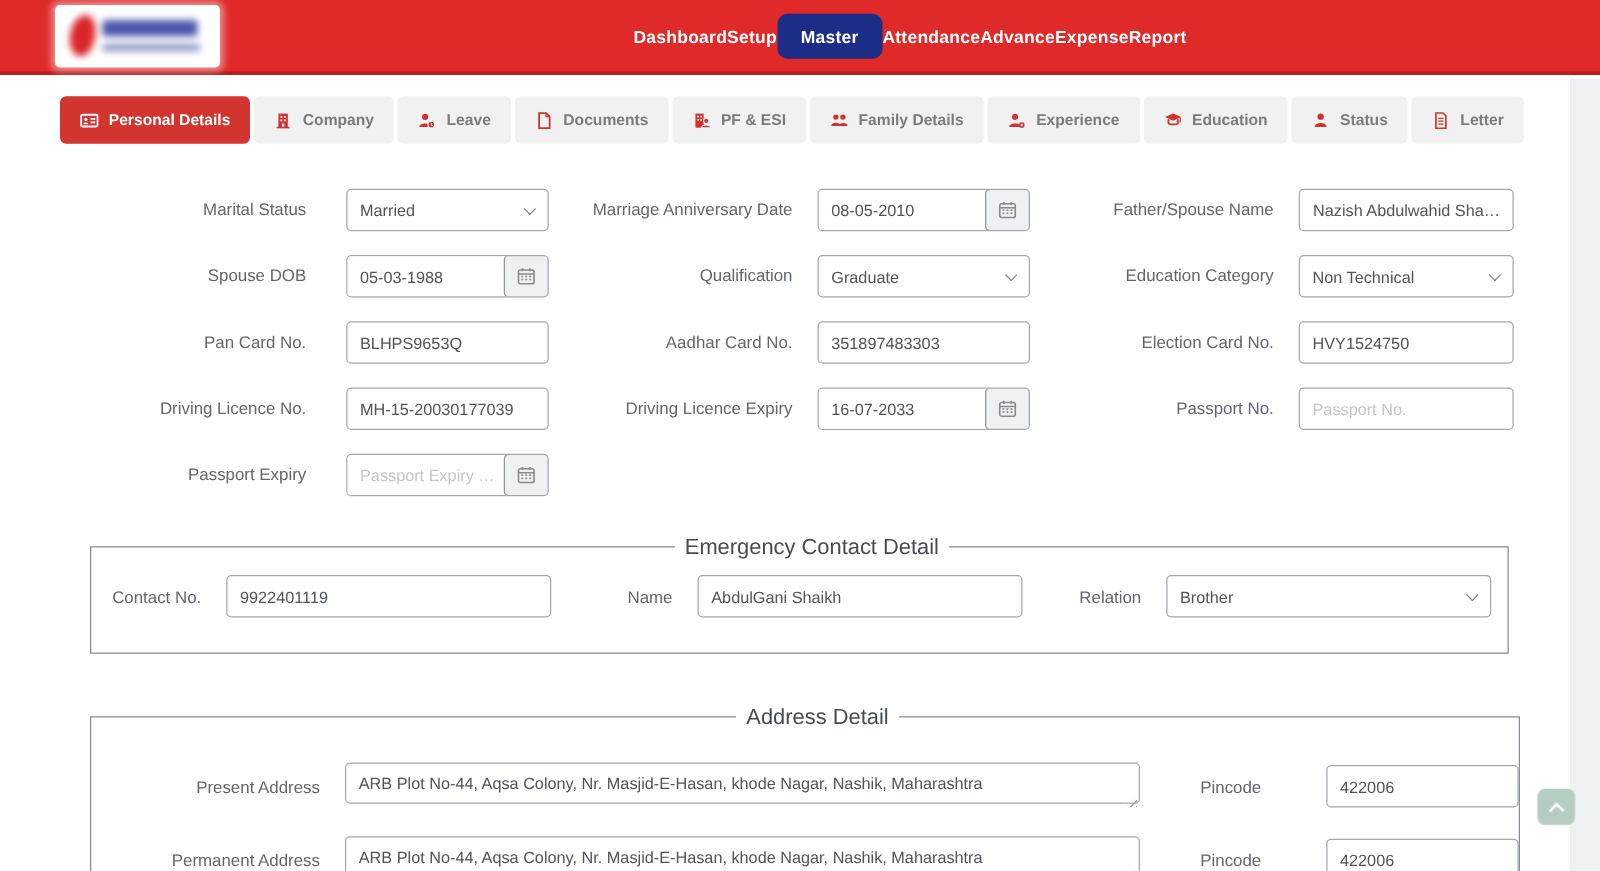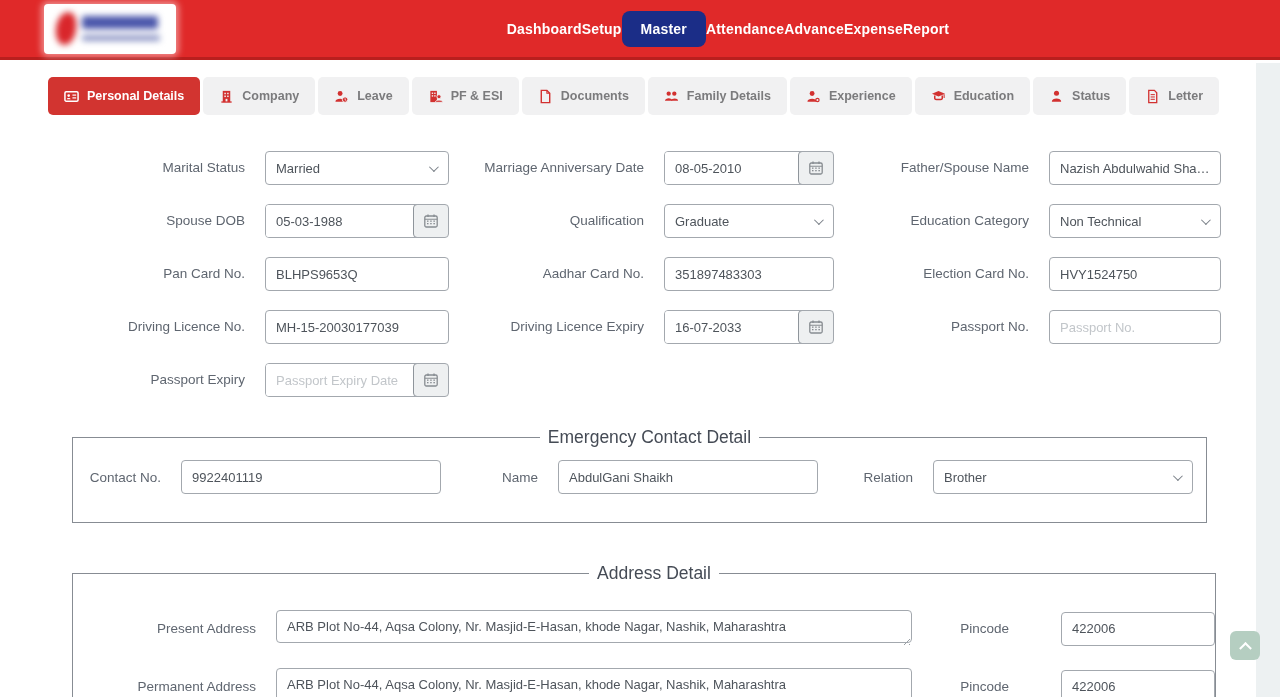--- a/index.html
+++ b/index.html
@@ -53,21 +53,21 @@
   }
   .tab .ticon { color: #d23130; display: flex; }
   .tab .ticon svg { width: 15px; height: 15px; }
   .tab.active { background: #d23430; color: #ffffff; }
   .tab.active .ticon { color: #ffffff; }
 
   
   .form-area { margin-top: 36px; }
   .f-row { display: flex; align-items: center; margin-bottom: 19px; }
   .f-label { font-size: 13.5px; color: #5f6670; text-align: right; padding-right: 20px; line-height: 34px; }
-  .w-l1 { width: 265px; } .w-c1 { width: 184px; }
+  .w-l1 { width: 265px; } .w-c1 { width: 162px; margin-left: 12px; }
   .w-l2 { width: 215px; } .w-c2 { width: 170px; }
   .w-l3 { width: 215px; } .w-c3 { width: 172px; }
 
   .txt-input, .date-wrap, .select-box { height: 34px; border: 1px solid #a3a8ae; border-radius: 4px; background: #fff; width: 100%; }
   .txt-input {
     padding: 0 10px; font-family: inherit; font-size: 13px; color: #4e545b; outline: none;
     text-overflow: ellipsis; white-space: nowrap; overflow: hidden;
   }
   .txt-input::placeholder { color: #c2c6ca; }
   .date-wrap { display: flex; overflow: hidden; }
@@ -169,39 +169,39 @@
           <path d="M1.5 13.5c0-4 10-4 10 0z" fill="currentColor"></path>
           <circle cx="11.8" cy="11.3" r="2.9" fill="currentColor" stroke="#f1f1f2" stroke-width="1"></circle>
           <path d="M11.8 9.9v1.6l1.3.8" stroke="#f1f1f2" fill="none" stroke-width=".9"></path>
         </svg>
       </span>
     <span>Leave</span>
   </button>
   <button class="tab">
     <span class="ticon">
         <svg viewBox="0 0 16 16">
+          <path d="M3.5 1.5h6l3 3v10h-9z" fill="none" stroke="currentColor" stroke-width="1.5"></path>
+          <path d="M9.5 1.5v3h3" fill="none" stroke="currentColor" stroke-width="1.2"></path>
+        </svg>
+      </span>
+    <span>Documents</span>
+  </button>
+  <button class="tab">
+    <span class="ticon">
+        <svg viewBox="0 0 16 16">
           <rect x="2.5" y="2" width="7" height="12" fill="currentColor"></rect>
           <rect x="4" y="3.8" width="1.5" height="1.5" fill="#f1f1f2"></rect>
           <rect x="6.6" y="3.8" width="1.5" height="1.5" fill="#f1f1f2"></rect>
           <rect x="4" y="6.6" width="1.5" height="1.5" fill="#f1f1f2"></rect>
           <rect x="6.6" y="6.6" width="1.5" height="1.5" fill="#f1f1f2"></rect>
           <circle cx="11.7" cy="8.2" r="2.2" fill="currentColor" stroke="#f1f1f2" stroke-width=".9"></circle>
           <path d="M7.8 14.2c0-3.2 7.8-3.2 7.8 0z" fill="currentColor" stroke="#f1f1f2" stroke-width=".9"></path>
         </svg>
       </span>
     <span>PF &amp; ESI</span>
-  </button>
-  <button class="tab">
-    <span class="ticon">
-        <svg viewBox="0 0 16 16">
-          <path d="M3.5 1.5h6l3 3v10h-9z" fill="none" stroke="currentColor" stroke-width="1.5"></path>
-          <path d="M9.5 1.5v3h3" fill="none" stroke="currentColor" stroke-width="1.2"></path>
-        </svg>
-      </span>
-    <span>Documents</span>
   </button>
   <button class="tab">
     <span class="ticon">
         <svg viewBox="0 0 16 16">
           <circle cx="5" cy="5" r="2.3" fill="currentColor"></circle>
           <circle cx="11" cy="5" r="2.3" fill="currentColor"></circle>
           <path d="M1 12.5c0-3.6 8-3.6 8 0z" fill="currentColor"></path>
           <path d="M7.5 12.5c.5-3.2 7.5-3.2 7.5 0z" fill="currentColor"></path>
         </svg>
       </span>

